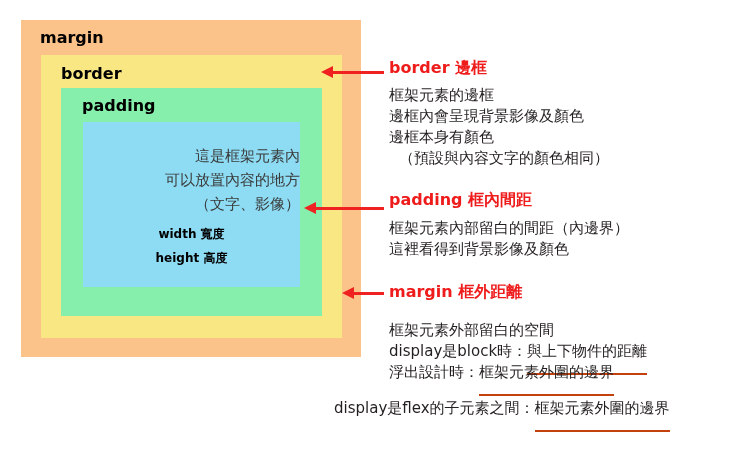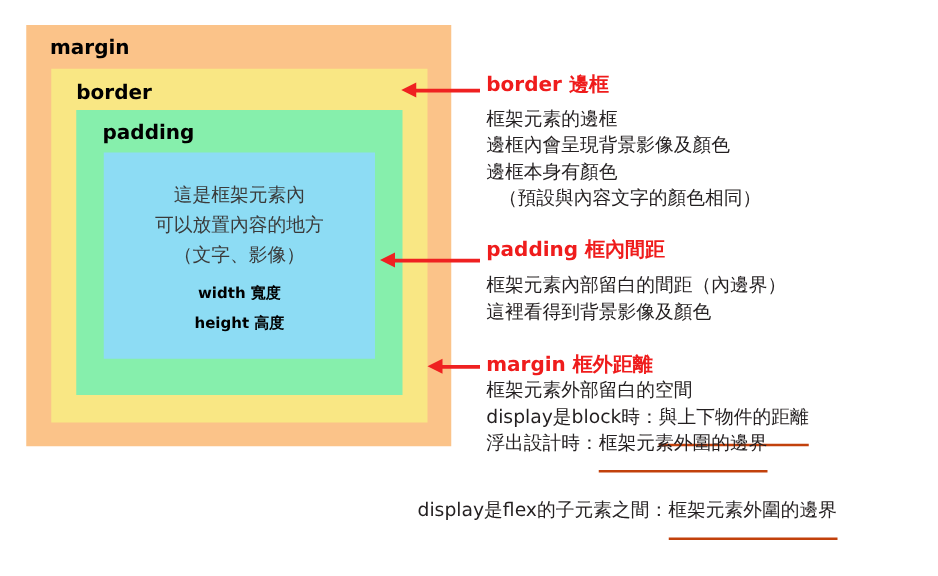--- a/index.html
+++ b/index.html
@@ -64,21 +64,21 @@
   }
   .label-margin  { left: 19px; top: 8px; }
   .label-border  { left: 20px; top: 9px; }
   .label-padding { left: 21px; top: 8px; }
 
   .content-text {
     position: absolute;
     left: 0;
     right: 0;
     top: 22px;
-    text-align: center;
+    text-align: right;
     font-size: 15px;
     line-height: 24px;
     color: #3a3a3a;
     white-space: nowrap;
   }
   .content-dims {
     position: absolute;
     left: 0;
     right: 0;
     top: 100px;
@@ -130,21 +130,21 @@
     white-space: nowrap;
   }
 
   .sec-border  { top: 58px; }
   .sec-border .ann-body { margin-top: 7px; }
 
   .sec-padding { top: 190px; }
   .sec-padding .ann-body { margin-top: 8px; }
 
   .sec-margin  { top: 282px; }
-  .sec-margin .ann-body { }
+  .sec-margin .ann-body { margin-top: 18px; }
 
   .u {
     border-bottom: 2px solid #c2410c;
     padding-bottom: 13px;
   }
 
   .footnotes {
     position: absolute;
     left: 334px;
     top: 397px;

